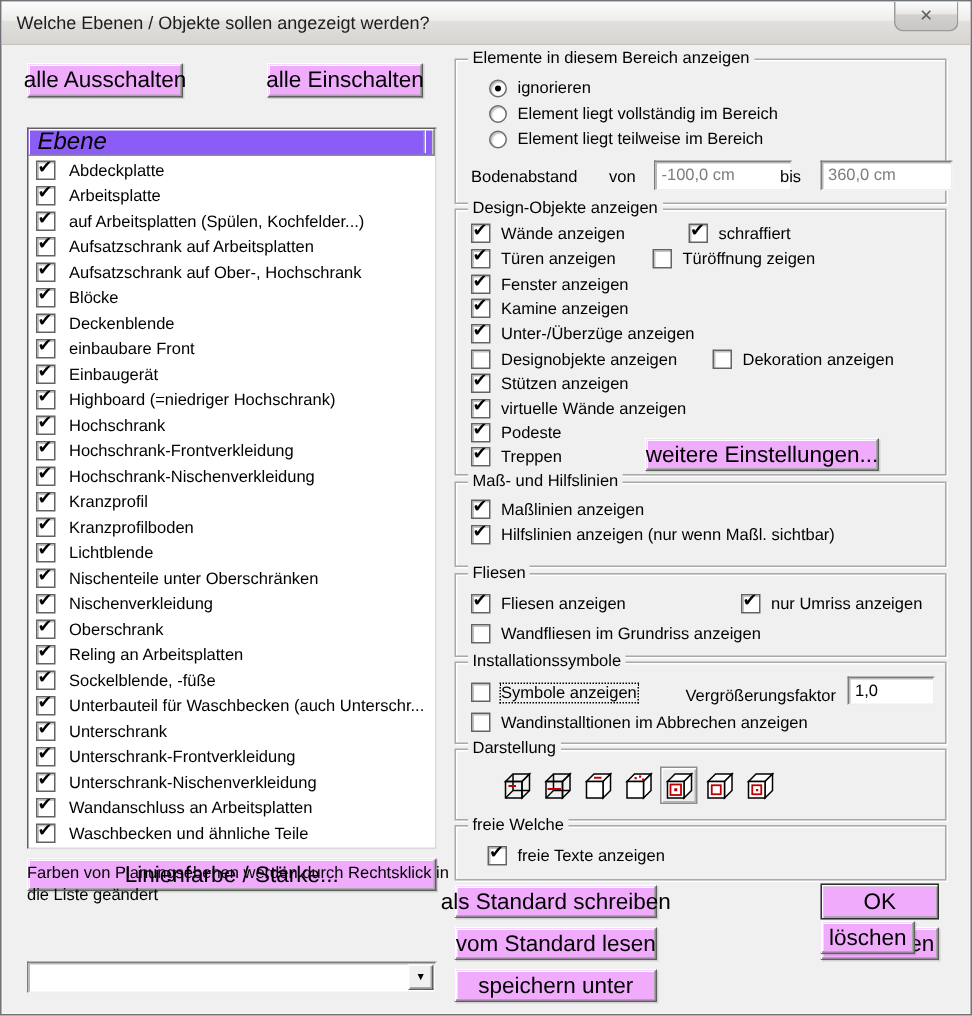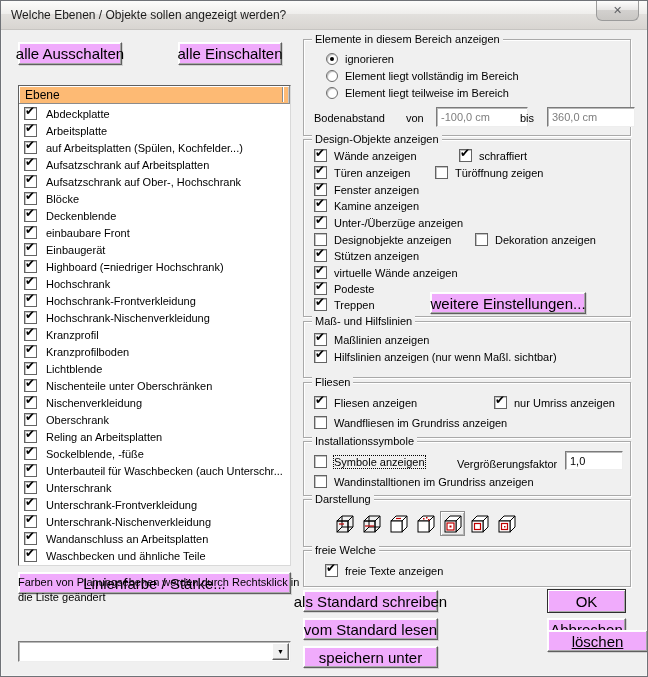--- a/index.html
+++ b/index.html
@@ -85,24 +85,24 @@
   }
   input.field{outline:none;}
   .field.disabled{color:#7d7d7d;}
   
   .listbox{
     position:absolute;left:17px;top:84px;width:273px;height:481px;
     background:#fff;
     border:1px solid;border-color:#5f5f5f #d9d9d9 #d9d9d9 #5f5f5f;
   }
   .list-header{
-    position:relative;height:18px;background:#fdba74;
+    position:relative;height:18px;background:#8b5cf6;
     border-bottom:1px solid #8c8c8c;border-right:1px solid #8c8c8c;
     box-shadow:inset 1px 1px 0 #fff, inset -1px 0 0 #c9c9c9;
-    font-size:12px;display:flex;align-items:center;padding-left:6px;
+    font-size:16px;display:flex;align-items:center;padding-left:6px;font-style:italic;
   }
   .header-divider{position:absolute;right:5px;top:1px;bottom:1px;width:2px;
     border-left:1px solid #8c8c8c;border-right:1px solid #fff;}
   .list-body{position:absolute;left:1px;right:1px;top:19px;bottom:1px;overflow:hidden;}
   .layer-row{display:flex;align-items:center;gap:9px;height:17px;padding-left:4px;font-size:11px;white-space:nowrap;}
   .layer-row .cb{width:13px;height:13px;}
   .note{
     position:absolute;left:17px;top:574px;width:286px;
     font-size:11px;line-height:15px;color:#000;
   }
@@ -411,21 +411,21 @@
   <div class="group" style="top:440px;height:55px;">
     <span class="gtitle">Installationssymbole</span>
     <div class="row" style="left:10px;top:12px;">
       <span class="cb"></span>
       <span class="focus-dotted">Symbole anzeigen</span>
     </div>
     <span class="row" style="left:153px;top:14px;">Vergrößerungsfaktor</span>
     <input class="field sunken" style="left: 261px; top: 9px; width: 58px; height: 19px;" value="1,0">
     <div class="row" style="left:10px;top:32px;">
       <span class="cb"></span>
-      <span>Wandinstalltionen im Grundriss anzeigen</span>
+      <span>Wandinstalltionen im Abbrechen anzeigen</span>
     </div>
   </div>
 
   <div class="group" style="top:498px;height:48px;">
     <span class="gtitle">Darstellung</span>
     <div class="mode-row">
       <div class="mode-btn">
         <svg width="22" height="22" viewBox="0 0 22 22">
           <g class="cube-black" fill="none">
             <polygon points="3,8 8,3 19,3 14,8"></polygon>
@@ -515,14 +515,14 @@
       <span>freie Texte anzeigen</span>
     </div>
   </div>
 
   <button class="btn" style="left:302px;top:589px;width:135px;height:22px;">als Standard schreiben</button>
   <button class="btn" style="left:302px;top:617px;width:135px;height:22px;">vom Standard lesen</button>
   <button class="btn" style="left:302px;top:645px;width:135px;height:22px;">speichern unter</button>
 
   <button class="btn btn-default" style="left:546px;top:588px;width:79px;height:24px;">OK</button>
   <button class="btn" style="left:546px;top:617px;width:79px;height:22px;">Abbrechen</button>
-  <button class="btn" style="left:546px;top:629px;width:101px;height:22px;text-decoration:underline;">löschen</button>
+  <button class="btn" style="left:546px;top:613px;width:63px;height:22px;">löschen</button>
 </div>
 
 </body></html>

